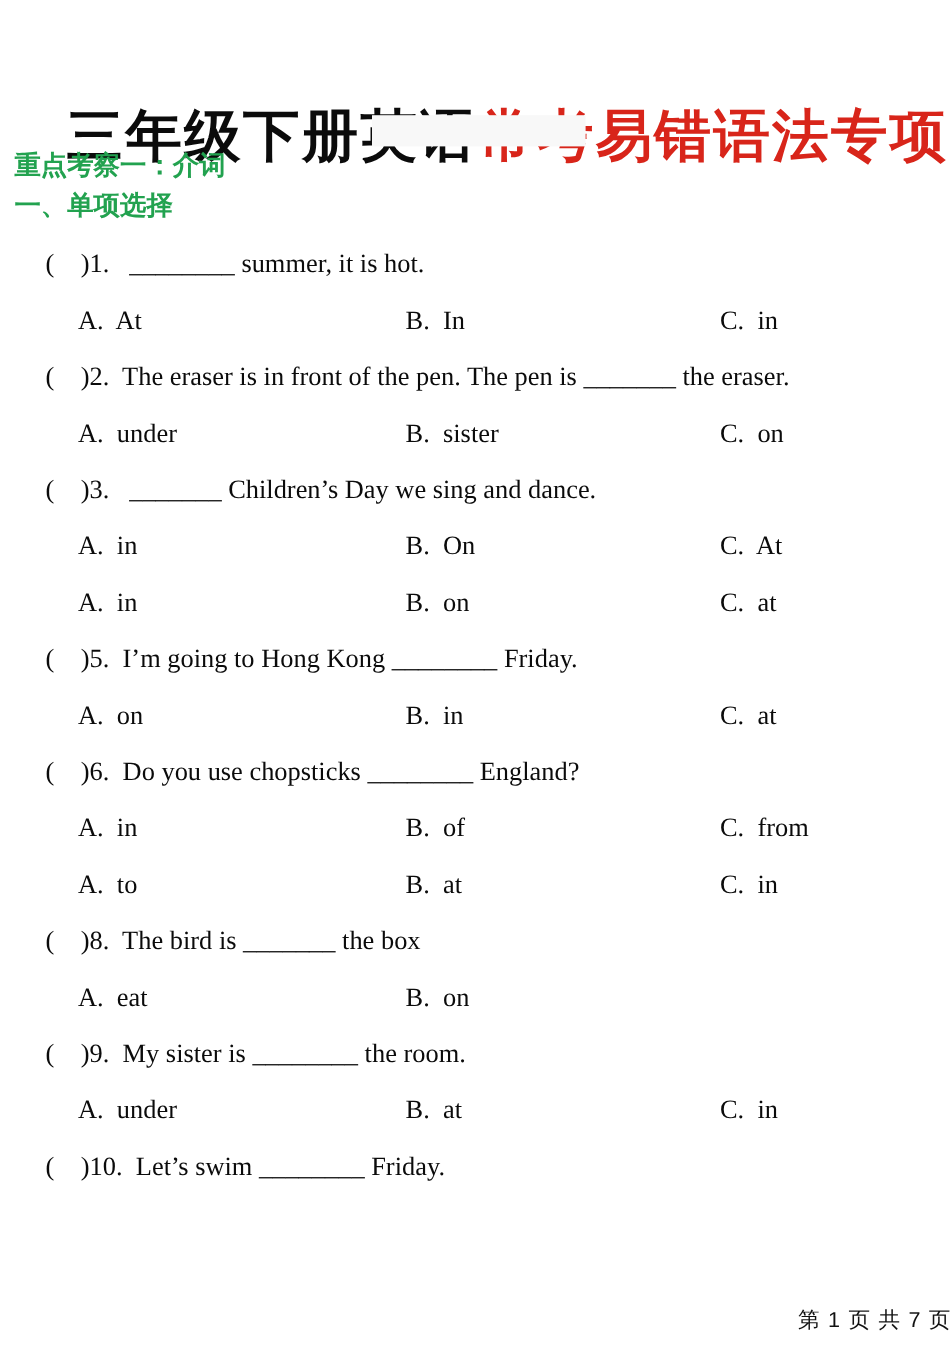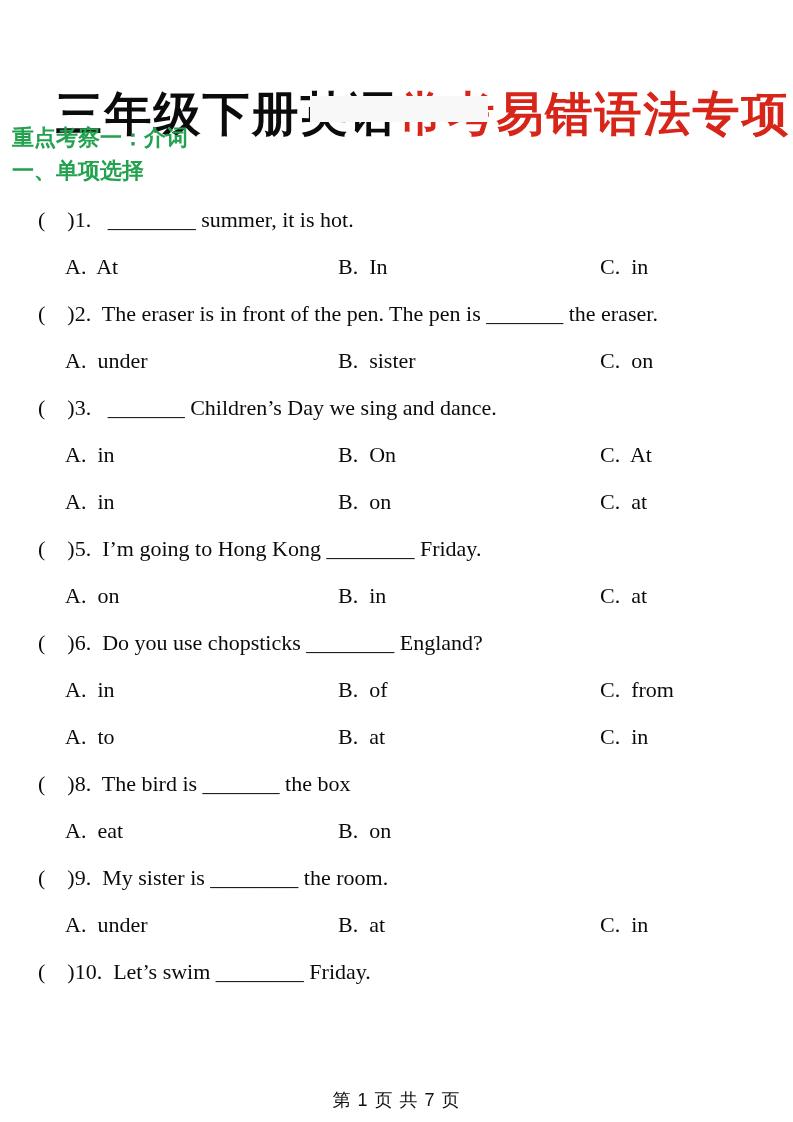--- a/index.html
+++ b/index.html
@@ -27,21 +27,21 @@
     display:flex;align-items:center;padding-left:38px;font-size:22px;white-space:pre;
   }
   .opts{font-size:22px;}
   .opt{
     position:absolute;top:50%;transform:translateY(-50%);white-space:pre;
   }
   .opt.a{left:65px;}
   .opt.b{left:338px;}
   .opt.c{left:600px;}
   .footer{
-    position:absolute;top:1088px;left:0;width:100%;text-align:center;font-size:18px;
+    position:absolute;top:1088px;left:0;width:100%;text-align:right;font-size:18px;
     font-family:"Liberation Sans","DejaVu Sans",sans-serif;letter-spacing:1px;color:#111;white-space:pre;
   }
 </style>
 </head>
 <body>
 
 <div class="title">
   <span>三年级下册英语</span><span class="red">常考易错语法专项</span>
 </div>
 

